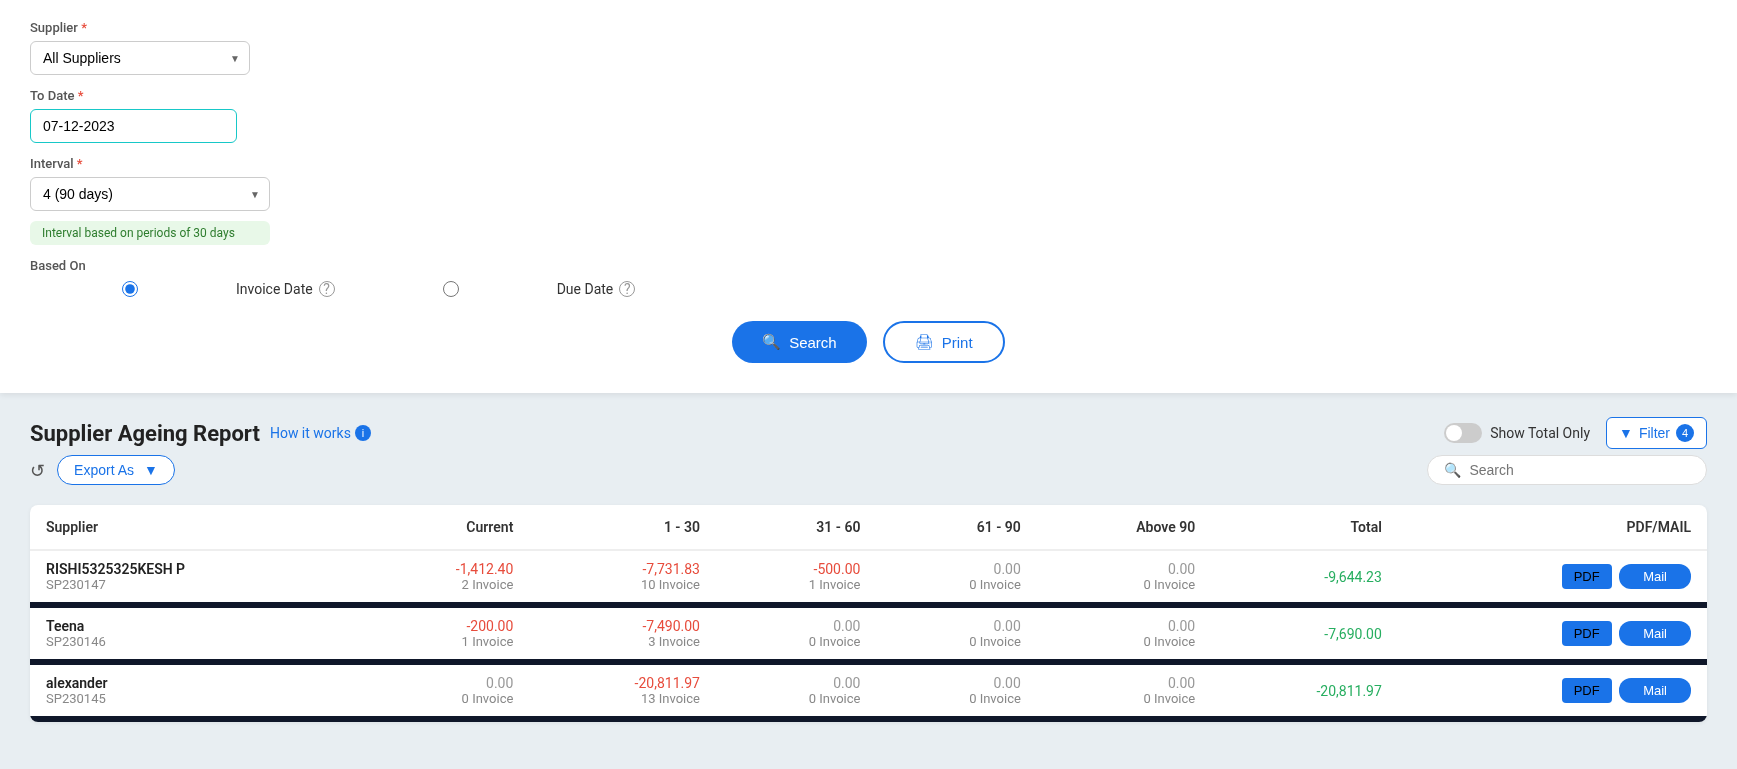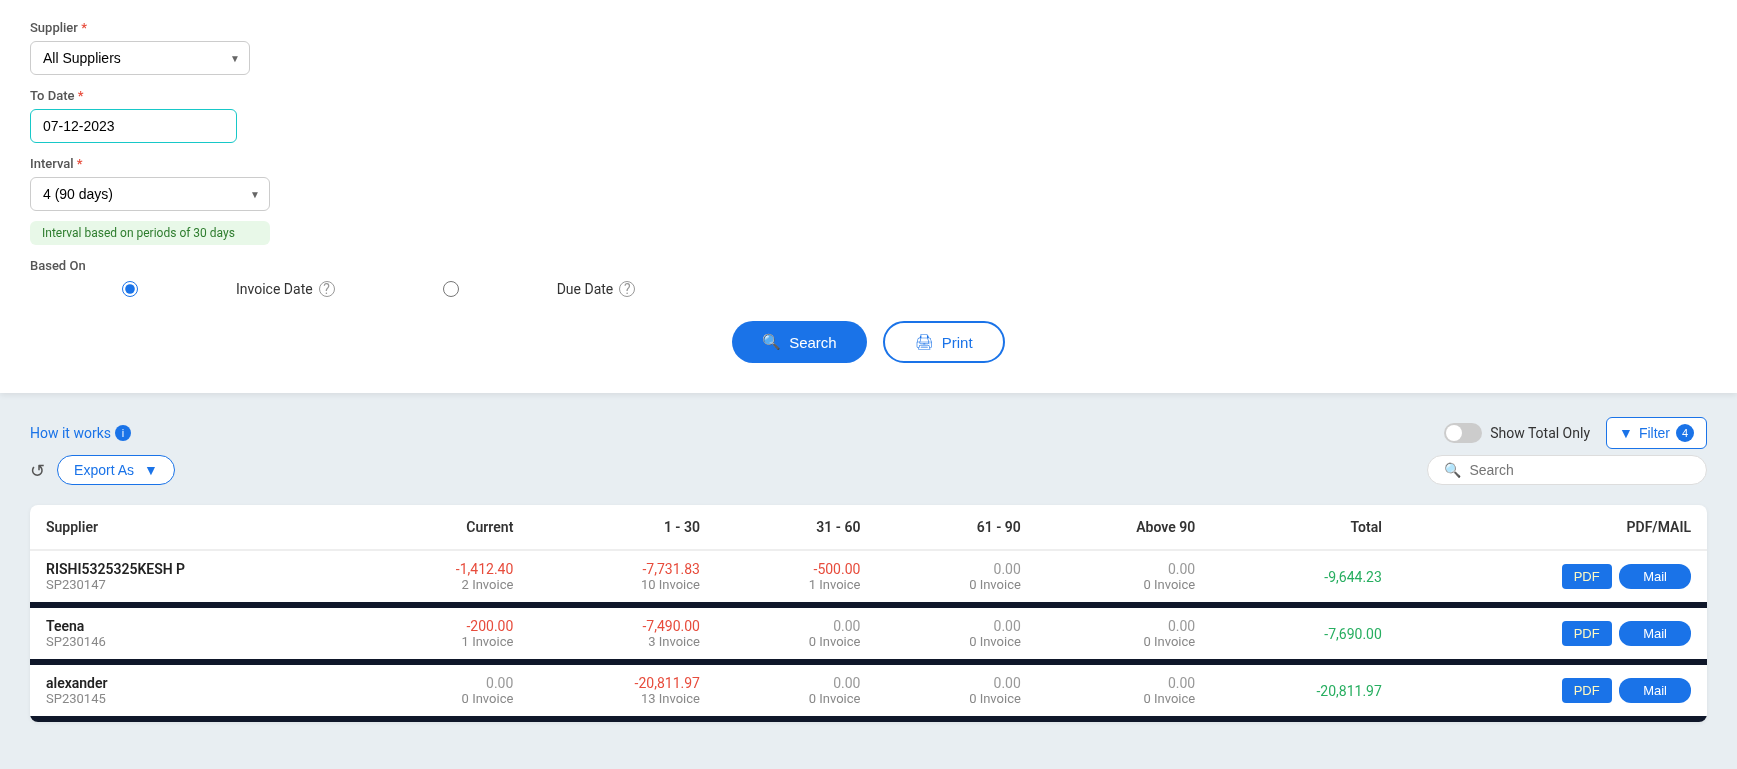--- a/index.html
+++ b/index.html
@@ -377,21 +377,21 @@
     .amount-zero {
       color: #999;
     }
 
     .amount-total {
       color: #27ae60;
     }
 
     .pdf-btn {
       background: #1a73e8;
-      color: #fef9c3;
+      color: #000000;
       border: none;
       border-radius: 4px;
       padding: 5px 12px;
       font-size: 13px;
       cursor: pointer;
       margin-right: 4px;
     }
 
     .mail-btn {
       background: #1a73e8;
@@ -514,20 +514,21 @@
       <span>🖨</span>
       <span>Print</span>
     </button>
   </div>
 </div>
 
 <div class="report-section">
 
   <div class="report-header">
     <div class="report-title-area">
+      <span class="report-title">Supplier Ageing Report</span>
       <span class="how-it-works">
         <span>How it works</span>
         <span class="info-circle">i</span>
       </span>
     </div>
     <div class="right-controls">
       <div class="show-total-toggle">
         <div class="toggle-switch"></div>
         <span>Show Total Only</span>
       </div>

